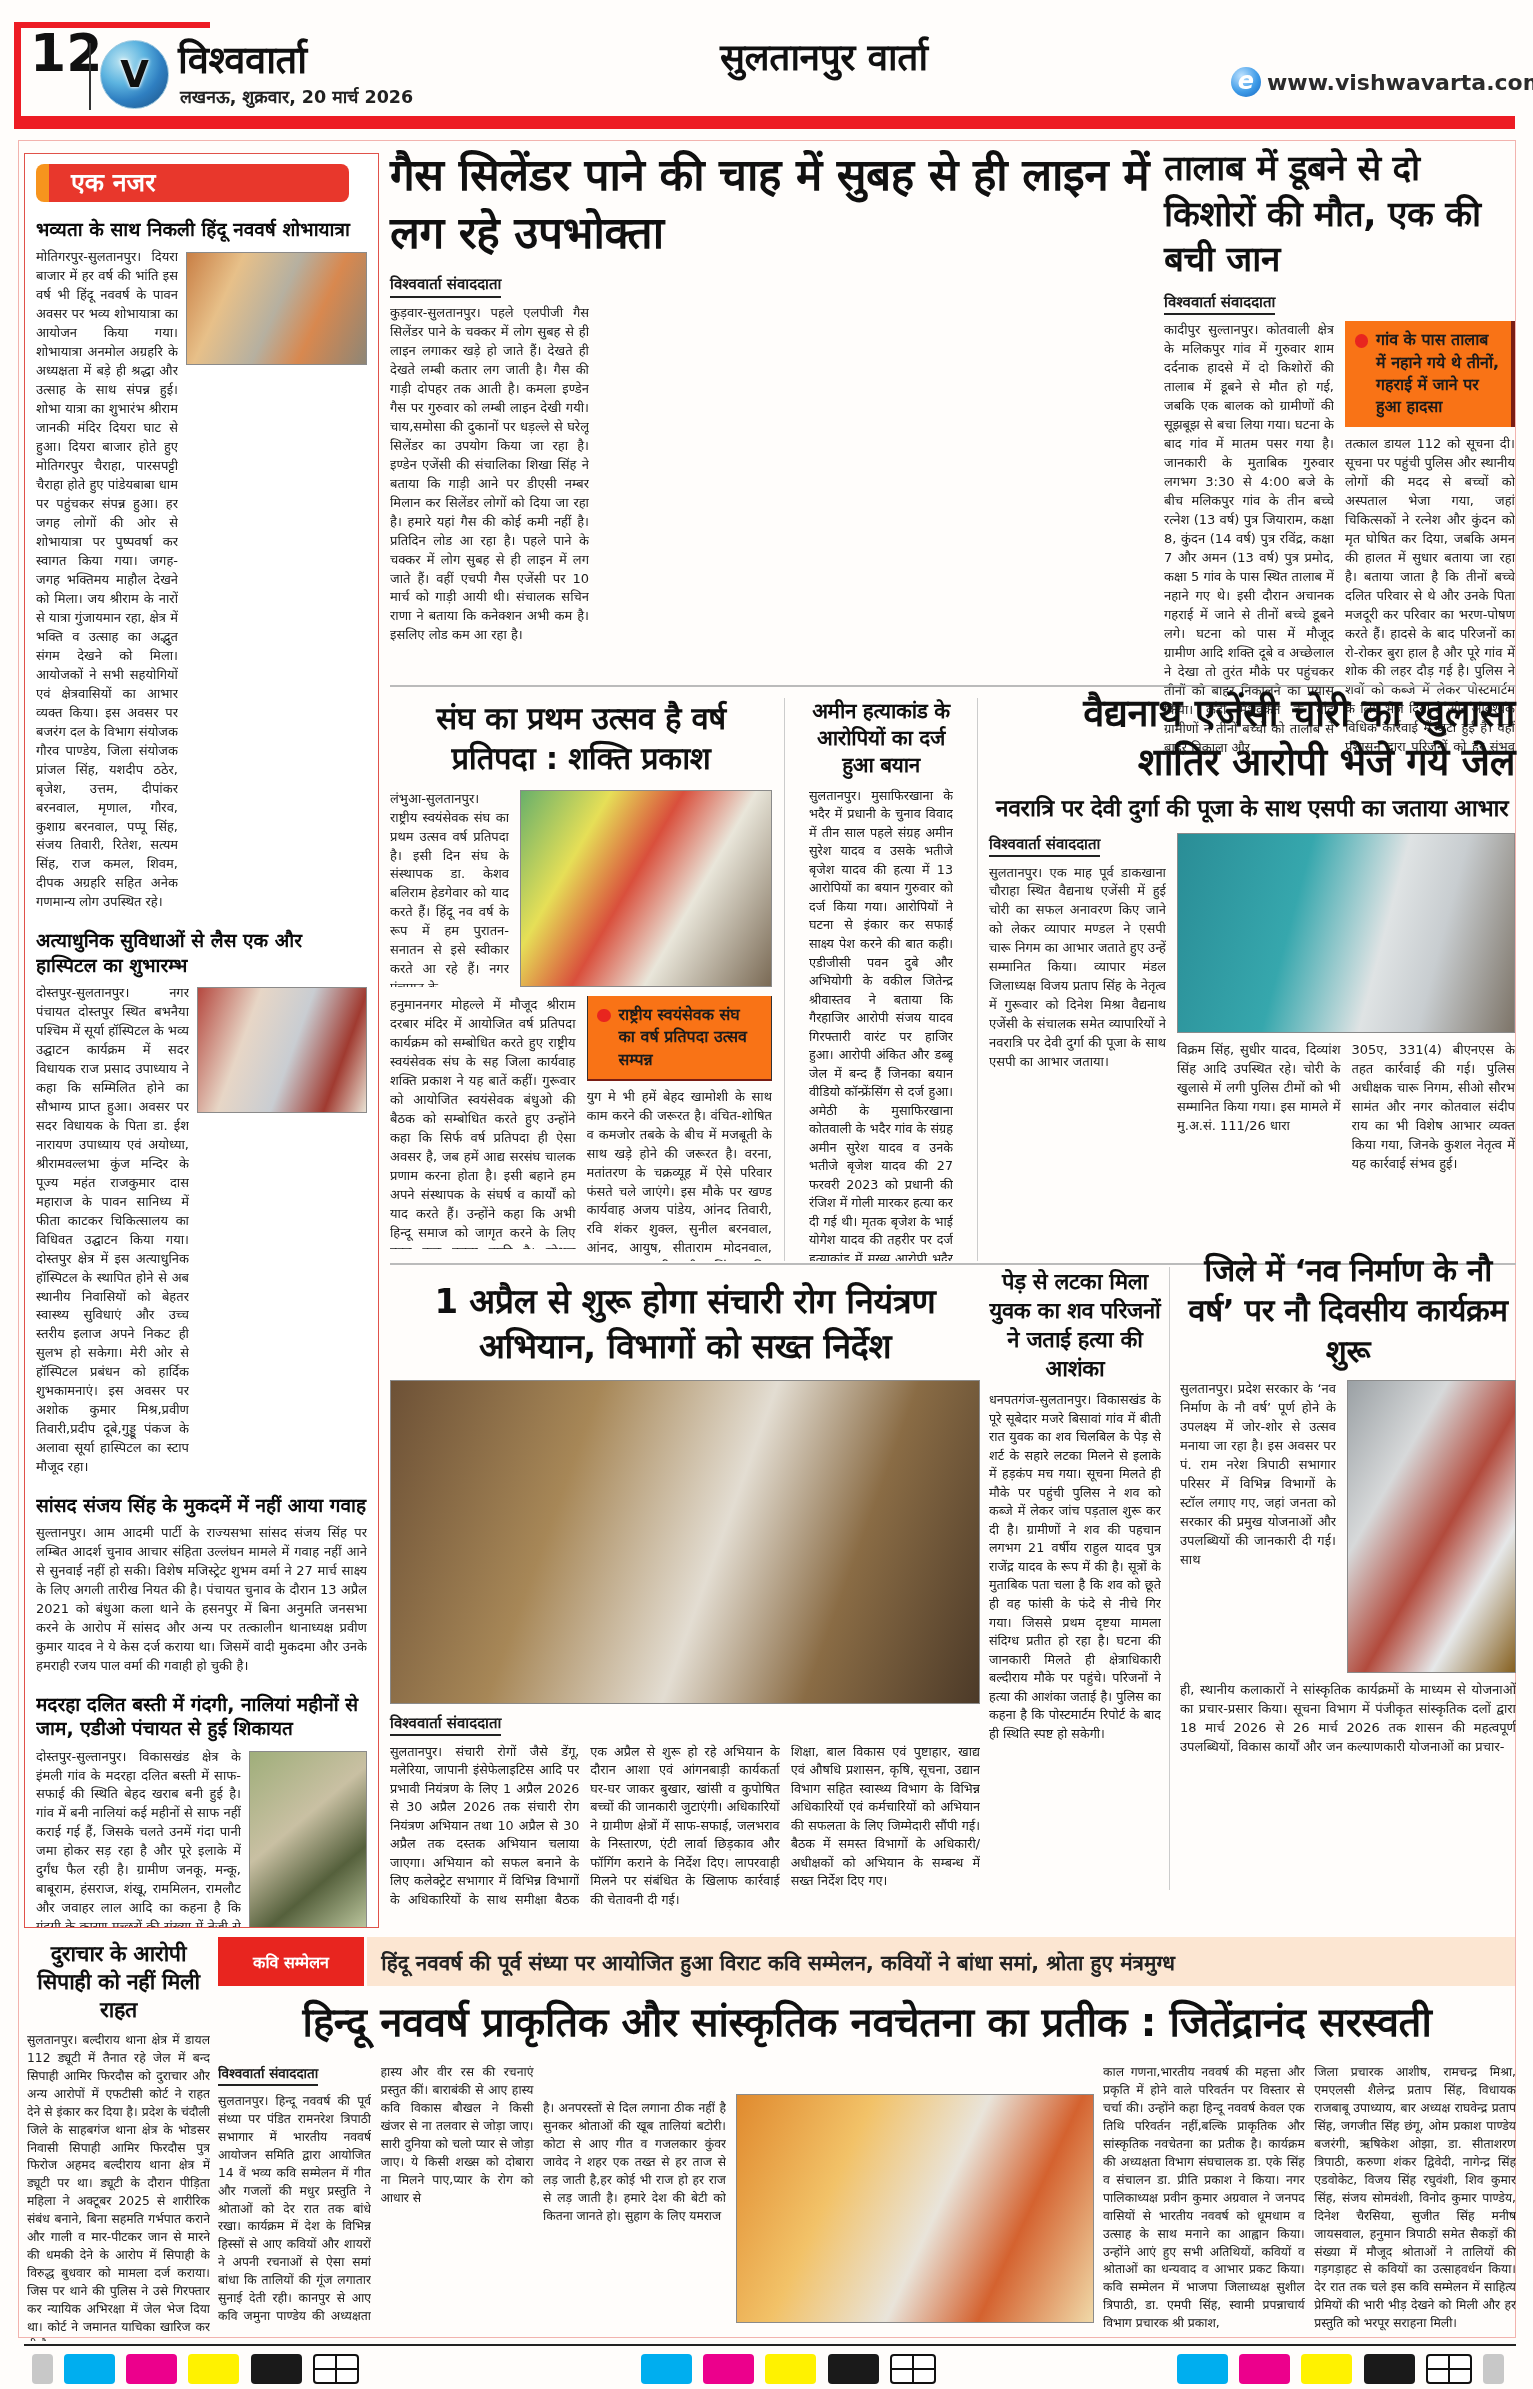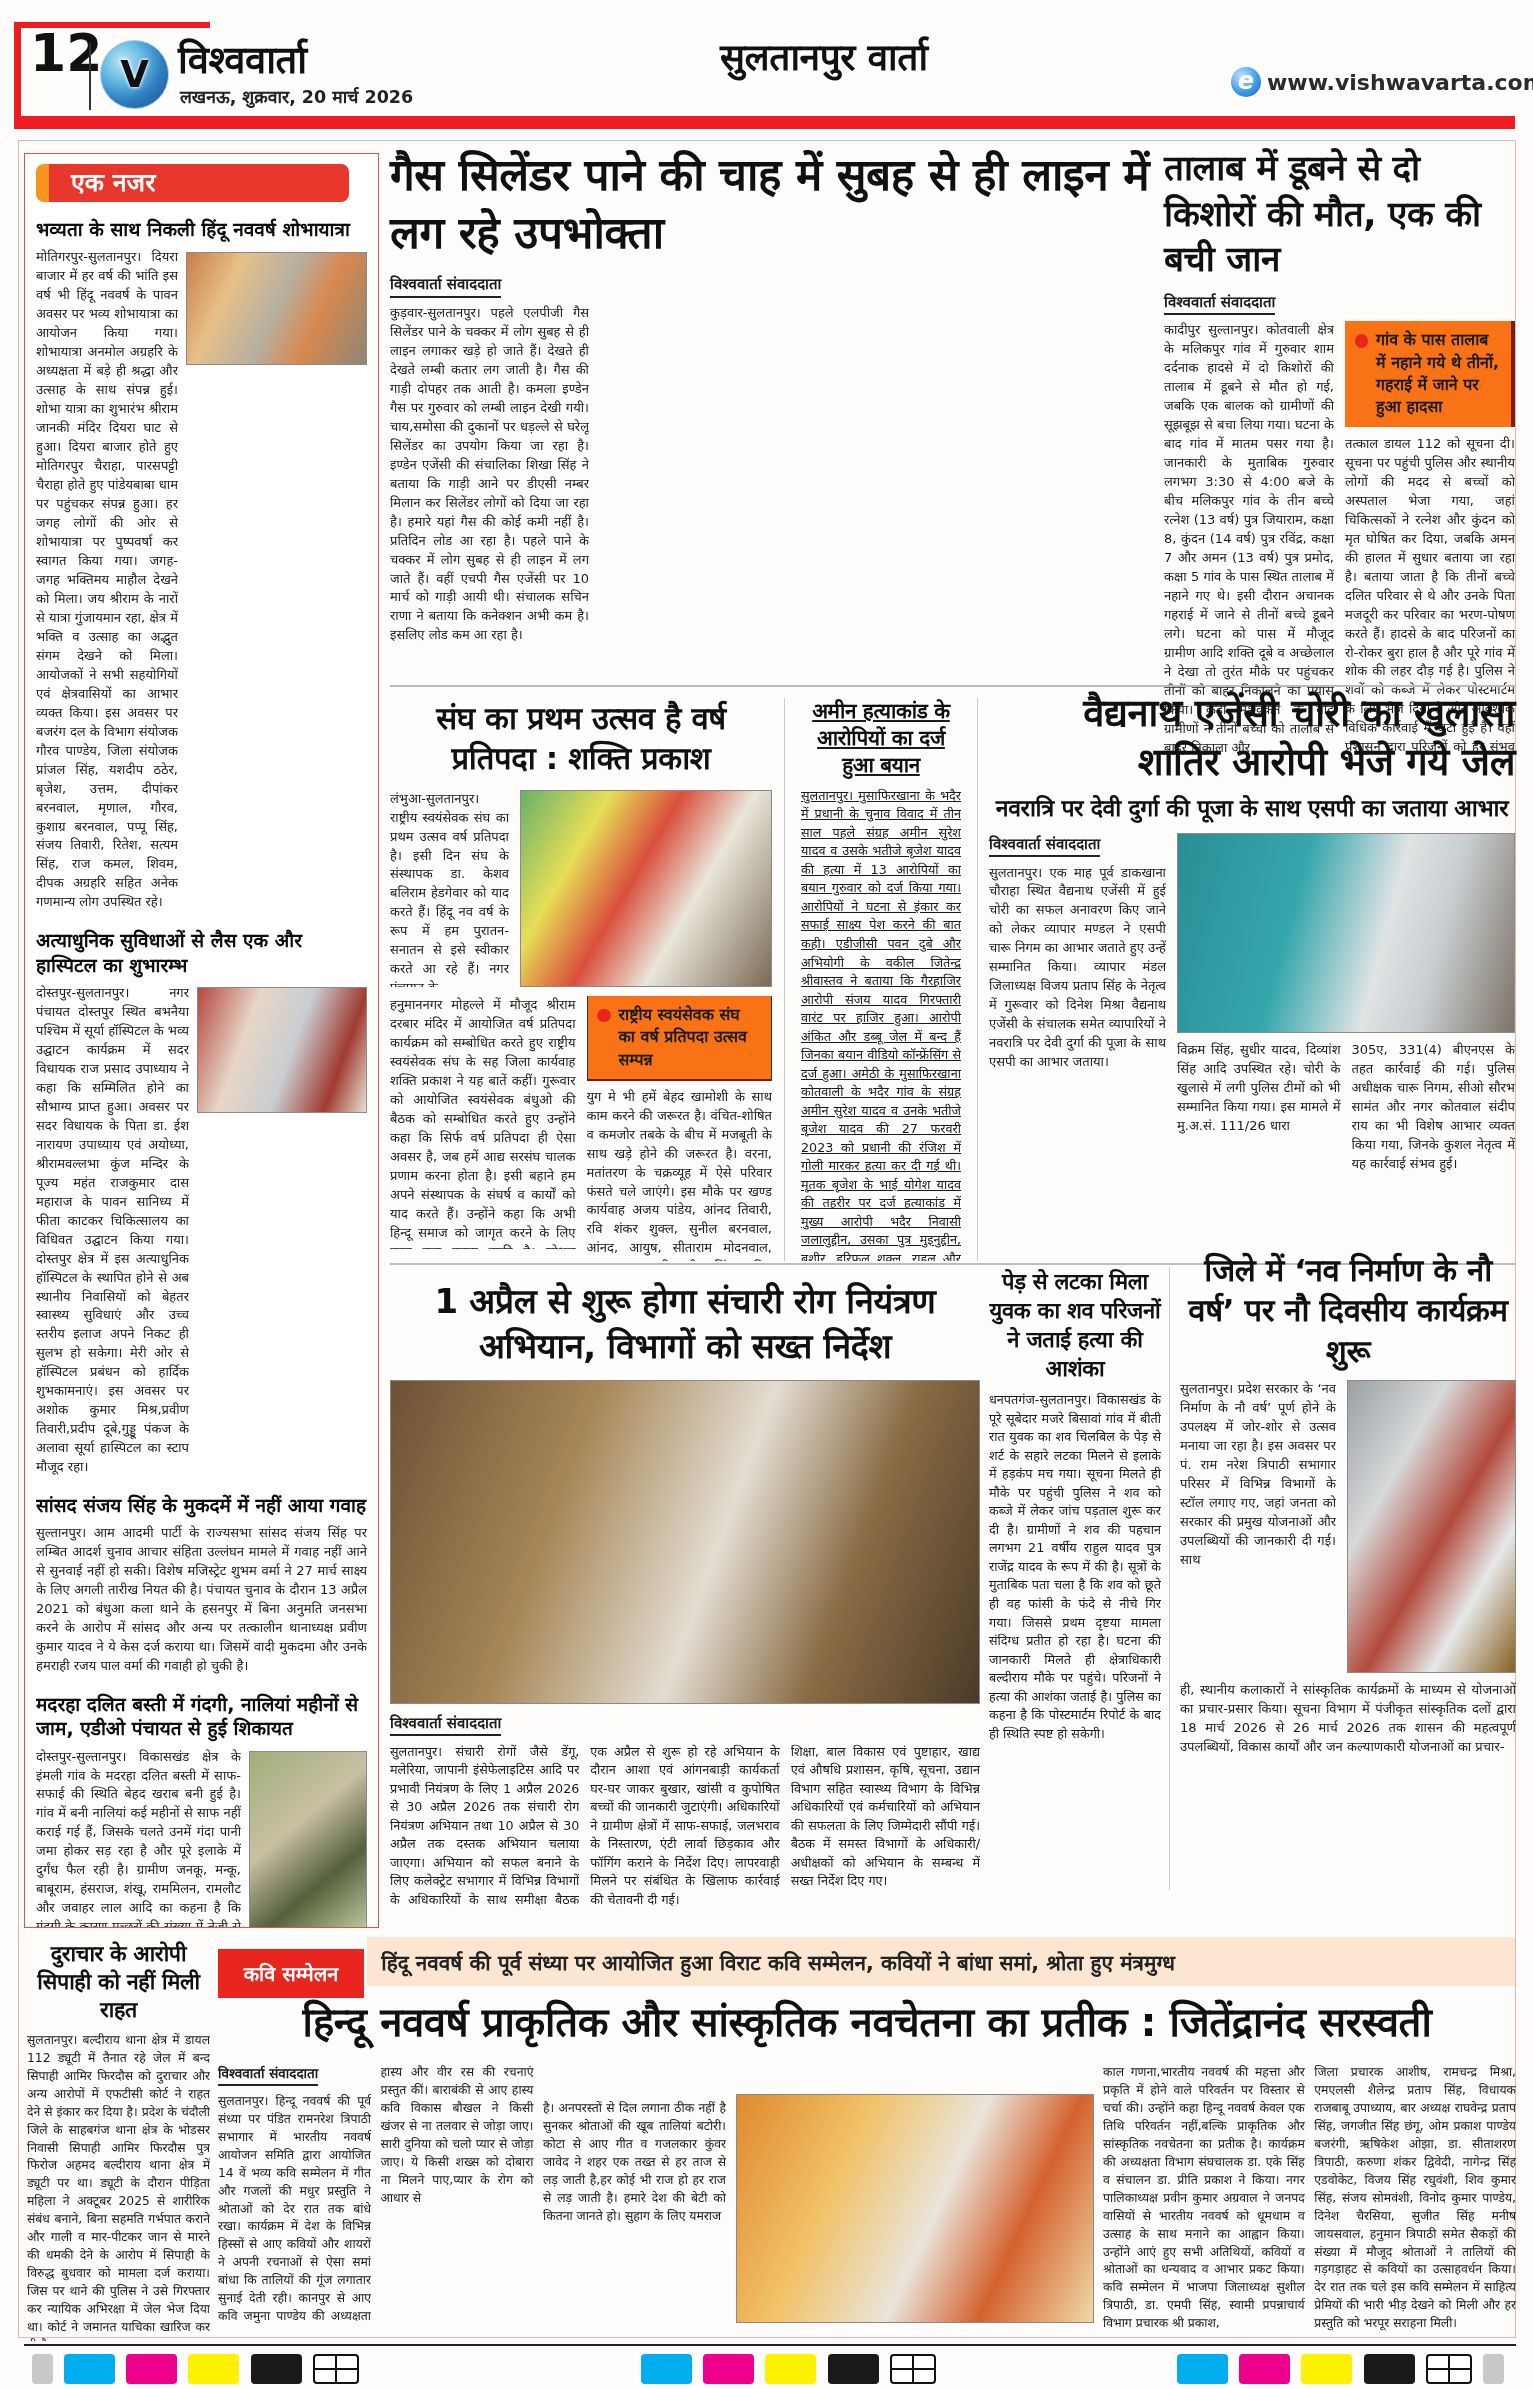--- a/index.html
+++ b/index.html
@@ -137,21 +137,21 @@
       <div class="col">
         <div class="hbox" style="border-left:1.6px solid #333;border-right:1.6px solid #333;border-bottom:2.4px solid #7a1d14;margin-bottom:6.4px;">
           <span class="dot"></span>
           <span>राष्ट्रीय स्वयंसेवक संघ का वर्ष प्रतिपदा उत्सव सम्पन्न</span>
         </div>
         <div class="bt" style="height:173px;">युग मे भी हमें बेहद खामोशी के साथ काम करने की जरूरत है। वंचित-शोषित व कमजोर तबके के बीच में मजबूती के साथ खड़े होने की जरूरत है। वरना, मतांतरण के चक्रव्यूह में ऐसे परिवार फंसते चले जाएंगे। इस मौके पर खण्ड कार्यवाह अजय पांडेय, आंनद तिवारी, रवि शंकर शुक्ल, सुनील बरनवाल, आंनद, आयुष, सीताराम मोदनवाल, राजकुमार अग्रहरि, रवीन्द्र सिंह, अमित आदि मौजूद रहे।</div>
       </div>
     </div>
   </div>
 
-  <div class="abs" style="left:784px;top:698px;width:194px;border-left:0.8px solid #ccc;border-right:0.8px solid #ccc;padding:0 16px;box-sizing:border-box;text-decoration:underline;">
+  <div class="abs" style="left:784px;top:698px;width:194px;border-left:0.8px solid #ccc;border-right:0.8px solid #ccc;padding:0 24px;box-sizing:border-box;">
     <div class="hl" style="font-size:20.7px;text-align:center;line-height:1.3;">अमीन हत्याकांड के आरोपियों का दर्ज हुआ बयान</div>
     <div class="bt" style="margin-top:8px;height:474px;font-size:12.7px;">सुलतानपुर। मुसाफिरखाना के भदैर में प्रधानी के चुनाव विवाद में तीन साल पहले संग्रह अमीन सुरेश यादव व उसके भतीजे बृजेश यादव की हत्या में 13 आरोपियों का बयान गुरुवार को दर्ज किया गया। आरोपियों ने घटना से इंकार कर सफाई साक्ष्य पेश करने की बात कही। एडीजीसी पवन दुबे और अभियोगी के वकील जितेन्द्र श्रीवास्तव ने बताया कि गैरहाजिर आरोपी संजय यादव गिरफ्तारी वारंट पर हाजिर हुआ। आरोपी अंकित और डब्बू जेल में बन्द हैं जिनका बयान वीडियो कॉन्फ्रेंसिंग से दर्ज हुआ। अमेठी के मुसाफिरखाना कोतवाली के भदैर गांव के संग्रह अमीन सुरेश यादव व उनके भतीजे बृजेश यादव की 27 फरवरी 2023 को प्रधानी की रंजिश में गोली मारकर हत्या कर दी गई थी। मृतक बृजेश के भाई योगेश यादव की तहरीर पर दर्ज हत्याकांड में मुख्य आरोपी भदैर निवासी जलालुद्दीन, उसका पुत्र मुइनुद्दीन, बशीर, हरिफूल शुक्ल, राहुल और संजय सिंह यादव भरथीपुर अमेठी के मुकेश यादव और मनोज यादव संभावां के संजय यादव उर्फ प्रधान, सुन्दरपुर अमेठी निवासी कल्लू उर्फ मनीष यादव, अंकित यादव, डब्बू व बंधवा महमूदपुर के अभय यादव आरोपी हैं। भदैर निवासी सलमान को पुलिस गिरफ्तार नहीं कर पाई। अगली सुनवाई 24 मार्च को होगी।</div>
   </div>
 
   <div class="abs" style="left:989px;top:689px;width:526px;">
     <div class="hl" style="font-size:38px;line-height:1.28;text-align:right;">वैद्यनाथ एजेंसी चोरी का खुलासा शातिर आरोपी भेजे गये जेल</div>
     <div class="hl" style="font-size:23px;margin-top:8px;text-align:center;">नवरात्रि पर देवी दुर्गा की पूजा के साथ एसपी का जताया आभार</div>
     <div class="cols" style="margin-top:9.5px;">
       <div style="width:177px;flex:none;">
         <div class="bl">विश्ववार्ता संवाददाता</div>
@@ -195,21 +195,21 @@
     </div>
     <div class="bt" style="margin-top:8px;height:212px;">ही, स्थानीय कलाकारों ने सांस्कृतिक कार्यक्रमों के माध्यम से योजनाओं का प्रचार-प्रसार किया। सूचना विभाग में पंजीकृत सांस्कृतिक दलों द्वारा 18 मार्च 2026 से 26 मार्च 2026 तक शासन की महत्वपूर्ण उपलब्धियों, विकास कार्यों और जन कल्याणकारी योजनाओं का प्रचार-</div>
   </div>
 
   <div class="abs" style="left:27px;top:1940px;width:183px;">
     <div class="hl" style="font-size:21.5px;line-height:1.3;text-align:center;">दुराचार के आरोपी सिपाही को नहीं मिली राहत</div>
     <div class="bt" style="margin-top:8px;height:309px;font-size:12.3px;">सुलतानपुर। बल्दीराय थाना क्षेत्र में डायल 112 ड्यूटी में तैनात रहे जेल में बन्द सिपाही आमिर फिरदौस को दुराचार और अन्य आरोपों में एफटीसी कोर्ट ने राहत देने से इंकार कर दिया है। प्रदेश के चंदौली जिले के साहबगंज थाना क्षेत्र के भोडसर निवासी सिपाही आमिर फिरदौस पुत्र फिरोज अहमद बल्दीराय थाना क्षेत्र में ड्यूटी पर था। ड्यूटी के दौरान पीड़िता महिला ने अक्टूबर 2025 से शारीरिक संबंध बनाने, बिना सहमति गर्भपात कराने और गाली व मार-पीटकर जान से मारने की धमकी देने के आरोप में सिपाही के विरुद्ध बुधवार को मामला दर्ज कराया। जिस पर थाने की पुलिस ने उसे गिरफ्तार कर न्यायिक अभिरक्षा में जेल भेज दिया था। कोर्ट ने जमानत याचिका खारिज कर दी है।</div>
   </div>
 
   <div class="abs" style="left:218px;top:1937px;width:146px;height:49px;background:#e8251f;color:#fff;font-weight:bold;
-              font-size:20px;display:flex;align-items:center;justify-content:center;margin-top:12px;">
+              font-size:16px;display:flex;align-items:center;justify-content:center;">
     <span>कवि सम्मेलन</span>
   </div>
   <div class="abs" style="left:367px;top:1937px;width:1148px;height:49px;background:#fce6d2;display:flex;align-items:center;
               padding-left:14.3px;box-sizing:border-box;font-size:20.7px;font-weight:bold;color:#222;overflow:hidden;">
     <span>हिंदू नववर्ष की पूर्व संध्या पर आयोजित हुआ विराट कवि सम्मेलन, कवियों ने बांधा समां, श्रोता हुए मंत्रमुग्ध</span>
   </div>
 
   <div class="abs hl" style="left:218px;top:1997px;width:1298px;font-size:40px;line-height:1.25;text-align:center;">हिन्दू नववर्ष प्राकृतिक और सांस्कृतिक नवचेतना का प्रतीक : जितेंद्रानंद सरस्वती</div>
 
   <div class="abs" style="left:218px;top:2064px;width:1298px;height:267px;display:flex;gap:9.5px;overflow:hidden;">

